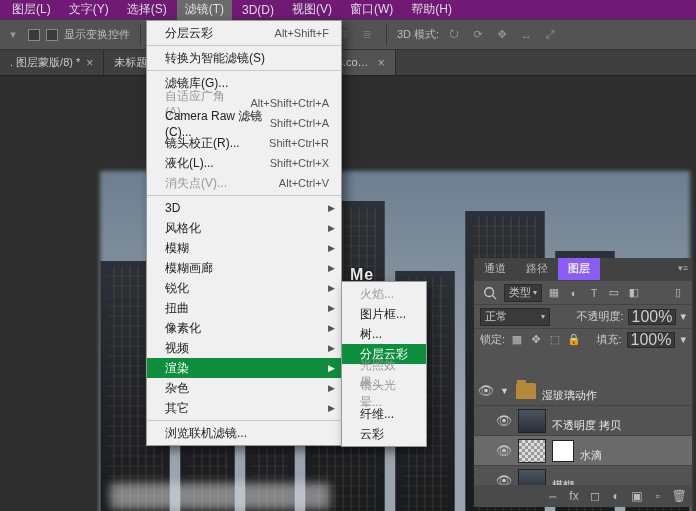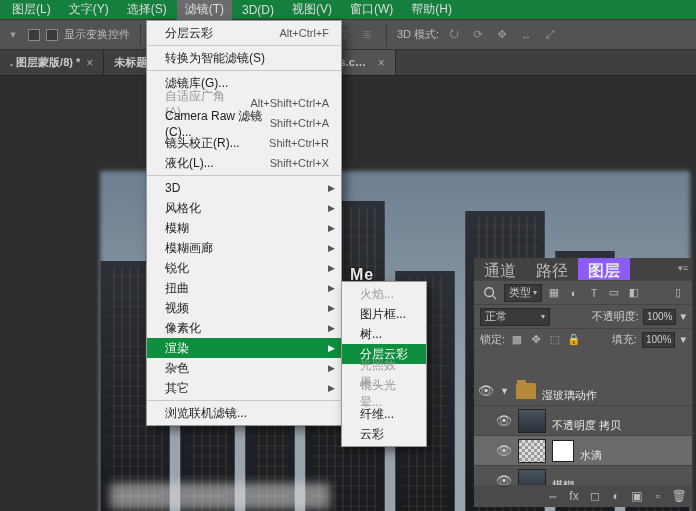--- a/index.html
+++ b/index.html
@@ -1,36 +1,36 @@
 <!DOCTYPE html>
 <html><head>
 <meta charset="utf-8">
 <style>
   * { box-sizing: border-box; margin: 0; padding: 0; font-family: "Microsoft YaHei", Arial, sans-serif; user-select: none; }
   html, body { width: 696px; height: 511px; overflow: hidden; background: #535353; }
   body { position: relative; color: #ddd; font-size: 12px; }
 
   
-  .menubar { height: 20px; background: #15803d; display: flex; align-items: center; gap: 2px; padding: 0 4px; border-bottom: 1px solid #3a3a3a; }
+  .menubar { height: 20px; background: #701a75; display: flex; align-items: center; gap: 2px; padding: 0 4px; border-bottom: 1px solid #3a3a3a; }
   .menubar .mi { padding: 2px 8px; cursor: default; color: #ddd; }
   .menubar .mi.active { background: #6b6b6b; }
 
   
   .optbar { height: 30px; background: #535353; display: flex; align-items: center; padding: 0 4px; border-bottom: 1px solid #333; gap: 6px; font-size: 11px; color: #bbb; }
   .cb { width: 12px; height: 12px; border: 1px solid #888; background: #3a3a3a; display: inline-block; }
   .vline { width: 1px; height: 22px; background: #3a3a3a; margin: 0 4px; }
   .opticon { width: 18px; height: 18px; display: inline-flex; align-items: center; justify-content: center; color: #999; }
   .opticon.dim { opacity: 0.45; }
 
   
   .tabbar { height: 26px; background: #3f3f3f; display: flex; align-items: stretch; border-bottom: 1px solid #222; }
   .tab { display: flex; align-items: center; gap: 6px; padding: 0 10px; font-size: 11px; color: #ccc; background: #3f3f3f; border-right: 1px solid #2a2a2a; max-width: 200px; }
   .tab.active { background: #535353; }
   .tab .x { font-size: 12px; color: #aaa; }
-  .tab .label { overflow: hidden; text-overflow: ellipsis; white-space: nowrap; font-weight: bold; }
+  .tab .label { overflow: hidden; text-overflow: ellipsis; white-space: nowrap; }
 
   
   .canvas { position: absolute; left: 0; top: 76px; right: 0; bottom: 0; background: #2e2e2e; overflow: hidden; }
   .image { position: absolute; left: 100px; top: 95px; width: 590px; height: 350px; }
   .sky { position: absolute; inset: 0; background: linear-gradient(#6d7f91, #8996a2 40%, #9aa4af 70%); filter: blur(2px); }
   .bldg { position: absolute; bottom: 0; background: linear-gradient(#2c3038, #171a1f); border-left: 1px solid #444; border-right: 1px solid #444; }
   .bldg::before { content: ""; position: absolute; inset: 6px; background-image: repeating-linear-gradient(#0000 0 8px, #6b5b2e22 8px 10px), repeating-linear-gradient(90deg, #0000 0 6px, #d9a3401a 6px 8px); filter: blur(0.6px); }
   .wm { position: absolute; left: 10px; bottom: 12px; width: 220px; height: 26px; background: rgba(220,220,220,0.55); filter: blur(5px); border-radius: 4px; }
 
   
@@ -41,30 +41,30 @@
   .menu-item .sc { margin-left: auto; color: #555; font-size: 11px; }
   .menu-item.disabled { color: #999; }
   .menu-item.highlight { background: #0d8f3e; color: #fff; }
   .menu-item.highlight::after { color: #fff; }
 
   .submenu { position: absolute; left: 341px; top: 281px; width: 86px; background: #f0f0f0; border: 1px solid #9a9a9a; box-shadow: 4px 4px 10px rgba(0,0,0,0.5); color: #222; padding: 2px 0; }
 
   
   .panels { position: absolute; right: 4px; top: 258px; width: 218px; bottom: 4px; background: #535353; }
   .ptabs { display: flex; height: 22px; background: #424242; }
-  .ptab { padding: 3px 10px; font-size: 16px; color: #bbb; }
+  .ptab { padding: 3px 10px; font-size: 11px; color: #bbb; }
   .ptab.active { background: #8b5cf6; color: #e8e8e8; font-weight: bold; }
   .ptabs .pad { flex: 1; }
   .ptabs .htri { width: 18px; text-align: center; color: #aaa; font-size: 9px; padding-top: 5px; }
 
   .prow { display: flex; align-items: center; height: 24px; padding: 0 6px; gap: 4px; font-size: 11px; color: #ccc; border-top: 1px solid #444; }
   .select { display: flex; align-items: center; gap: 2px; background: #3a3a3a; border: 1px solid #2a2a2a; padding: 1px 4px; height: 18px; font-size: 11px; justify-content: space-between; }
   .select .arr { font-size: 8px; color: #bbb; }
   .spacer { flex: 1; }
-  .pct { background: #3a3a3a; border: 1px solid #2a2a2a; padding: 0 3px; height: 16px; display: inline-flex; align-items: center; font-size: 10px; }
+  .pct { background: #3a3a3a; border: 1px solid #2a2a2a; padding: 0 3px; height: 16px; display: inline-flex; align-items: center; font-size: 16px; }
   .ibtn { width: 16px; height: 16px; display: inline-flex; align-items: center; justify-content: center; color: #bbb; font-size: 11px; }
 
   .layerlist { overflow: auto; position: absolute; top: 118px; left: 0; right: 0; bottom: 22px; }
   .layer { display: flex; align-items: center; height: 30px; padding: 0 4px; gap: 6px; border-bottom: 1px solid #444; }
   .layer.sel { background: #6a6a6a; }
   .eye { width: 16px; height: 16px; display: inline-flex; align-items: center; justify-content: center; color: #ccc; font-size: 13px; }
   .thumb { width: 28px; height: 24px; background: linear-gradient(#4a5560,#2a3038); border: 1px solid #222; flex-shrink: 0; }
   .mask { width: 22px; height: 22px; background: #fff; border: 1px solid #222; flex-shrink: 0; }
   .lname { font-size: 11px; color: #e8e8e8; white-space: nowrap; margin-top: 10px; }
   .indent1 { padding-left: 22px; }
@@ -149,21 +149,21 @@
     <div class="bldg" style="left:455px;width:60px;height:270px"></div>
     <div class="bldg" style="left:525px;width:65px;height:210px"></div>
     <div class="wm"></div>
   </div>
   <div class="workspace-label">Me</div>
 </div>
 
 <div class="menu" id="filter-menu">
     <div class="menu-item">
       <span>分层云彩</span>
-      <span class="sc">Alt+Ctrl+F</span>
+      <span class="sc">Alt+Shift+F</span>
     </div>
     <div class="sep"></div>
     <div class="menu-item">
       <span>转换为智能滤镜(S)</span>
     </div>
     <div class="sep"></div>
     <div class="menu-item">
       <span>滤镜库(G)...</span>
     </div>
     <div class="menu-item disabled">
@@ -175,44 +175,48 @@
       <span class="sc">Shift+Ctrl+A</span>
     </div>
     <div class="menu-item">
       <span>镜头校正(R)...</span>
       <span class="sc">Shift+Ctrl+R</span>
     </div>
     <div class="menu-item">
       <span>液化(L)...</span>
       <span class="sc">Shift+Ctrl+X</span>
     </div>
+    <div class="menu-item disabled">
+      <span>消失点(V)...</span>
+      <span class="sc">Alt+Ctrl+V</span>
+    </div>
     <div class="sep"></div>
     <div class="menu-item sub">
       <span>3D</span>
     </div>
     <div class="menu-item sub">
       <span>风格化</span>
     </div>
     <div class="menu-item sub">
       <span>模糊</span>
     </div>
     <div class="menu-item sub">
       <span>模糊画廊</span>
     </div>
     <div class="menu-item sub">
       <span>锐化</span>
     </div>
     <div class="menu-item sub">
       <span>扭曲</span>
     </div>
     <div class="menu-item sub">
+      <span>像素化</span>
+    </div>
+    <div class="menu-item sub">
       <span>视频</span>
-    </div>
-    <div class="menu-item sub">
-      <span>像素化</span>
     </div>
     <div class="menu-item sub highlight">
       <span>渲染</span>
     </div>
     <div class="menu-item sub">
       <span>杂色</span>
     </div>
     <div class="menu-item sub">
       <span>其它</span>
     </div>

